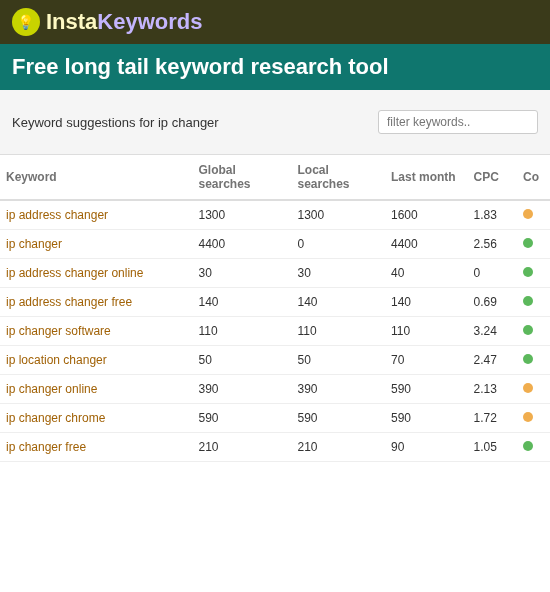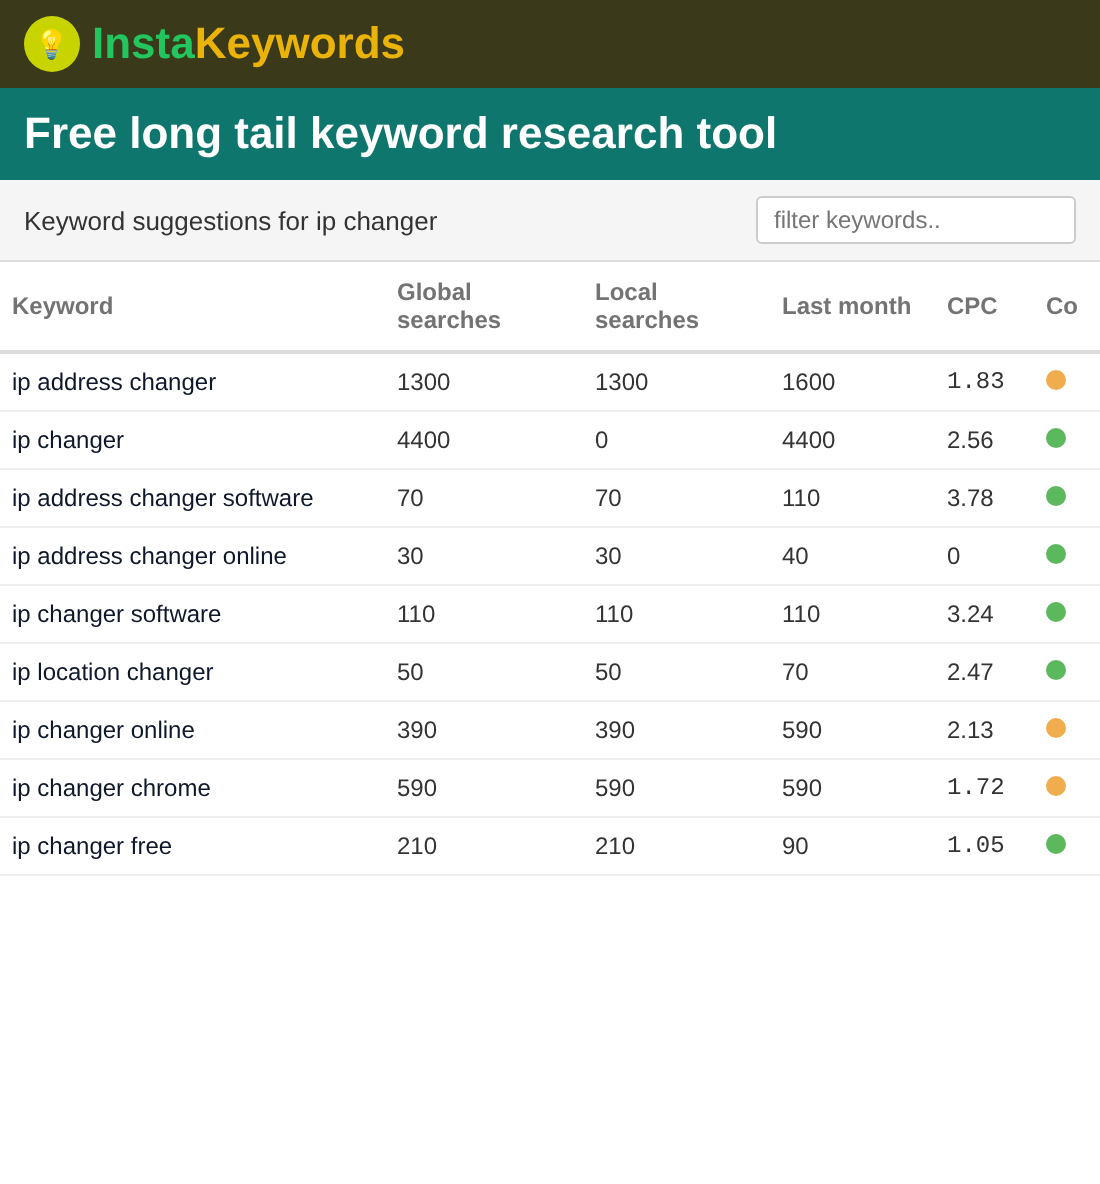--- a/index.html
+++ b/index.html
@@ -15,45 +15,45 @@
     #logo-icon {
       width: 28px; height: 28px;
       background: #c8d400;
       border-radius: 50%;
       display: flex; align-items: center; justify-content: center;
       margin-right: 6px;
       font-size: 14px;
       color: #3a3a1a;
     }
     #logo-text-insta {
-      color: #22c55e;
+      color: #fef9c3;
       font-size: 22px;
       font-weight: bold;
     }
     #logo-text-keywords {
-      color: #eab308;
+      color: #c4b5fd;
       font-size: 22px;
       font-weight: bold;
     }
 
     
     #subheader {
       background: #0f766e;
       padding: 10px 12px;
     }
     #subheader-title {
       color: #fff;
       font-size: 22px;
       font-weight: bold;
     }
 
     
     #filter-bar {
       background: #f5f5f5;
-      padding: 8px 12px;
+      padding: 20px 12px;
       display: flex;
       align-items: center;
       justify-content: space-between;
       border-bottom: 1px solid #ddd;
     }
     #filter-label {
       color: #333;
       font-size: 13px;
     }
     #filter-input {
@@ -92,24 +92,24 @@
     }
     .col-keyword { width: 175px; }
     .col-global { width: 90px; }
     .col-local { width: 85px; }
     .col-lastmonth { width: 75px; }
     .col-cpc { width: 45px; }
     .col-co { width: 30px; }
 
     .val-orange { color: #e08c00; }
     .val-green { color: #5a9a00; }
-    .val-blue { color: #1a6aaa; font-family: Liberation Mono, monospace; }
+    .val-blue { color: #1a6aaa; }
 
     .keyword-link {
-      color: #0f172a;
+      color: #a16207;
       text-decoration: none;
       text-align: center;
     }
 
     .dot {
       width: 10px; height: 10px;
       border-radius: 50%;
       display: inline-block;
       background: #aaa;
     }
@@ -158,33 +158,33 @@
       </tr>
       <tr>
         <td class="col-keyword"><a class="keyword-link" href="#">ip changer</a></td>
         <td class="col-global">4400</td>
         <td class="col-local val-orange">0</td>
         <td class="col-lastmonth val-orange">4400</td>
         <td class="col-cpc val-orange">2.56</td>
         <td class="col-co"><span class="dot dot-green"></span></td>
       </tr>
       <tr>
-        <td class="col-keyword"><a class="keyword-link" href="#">ip address changer software</a></td>
-        <td class="col-global">70</td>
-        <td class="col-local">70</td>
-        <td class="col-lastmonth val-orange">110</td>
-        <td class="col-cpc val-orange">3.78</td>
-        <td class="col-co"><span class="dot dot-green"></span></td>
-      </tr>
-      <tr>
         <td class="col-keyword"><a class="keyword-link" href="#">ip address changer online</a></td>
         <td class="col-global">30</td>
         <td class="col-local">30</td>
         <td class="col-lastmonth val-orange">40</td>
         <td class="col-cpc val-green">0</td>
+        <td class="col-co"><span class="dot dot-green"></span></td>
+      </tr>
+      <tr>
+        <td class="col-keyword"><a class="keyword-link" href="#">ip address changer free</a></td>
+        <td class="col-global">140</td>
+        <td class="col-local">140</td>
+        <td class="col-lastmonth val-orange">140</td>
+        <td class="col-cpc val-blue">0.69</td>
         <td class="col-co"><span class="dot dot-green"></span></td>
       </tr>
       <tr>
         <td class="col-keyword"><a class="keyword-link" href="#">ip changer software</a></td>
         <td class="col-global">110</td>
         <td class="col-local">110</td>
         <td class="col-lastmonth val-orange">110</td>
         <td class="col-cpc val-orange">3.24</td>
         <td class="col-co"><span class="dot dot-green"></span></td>
       </tr>

